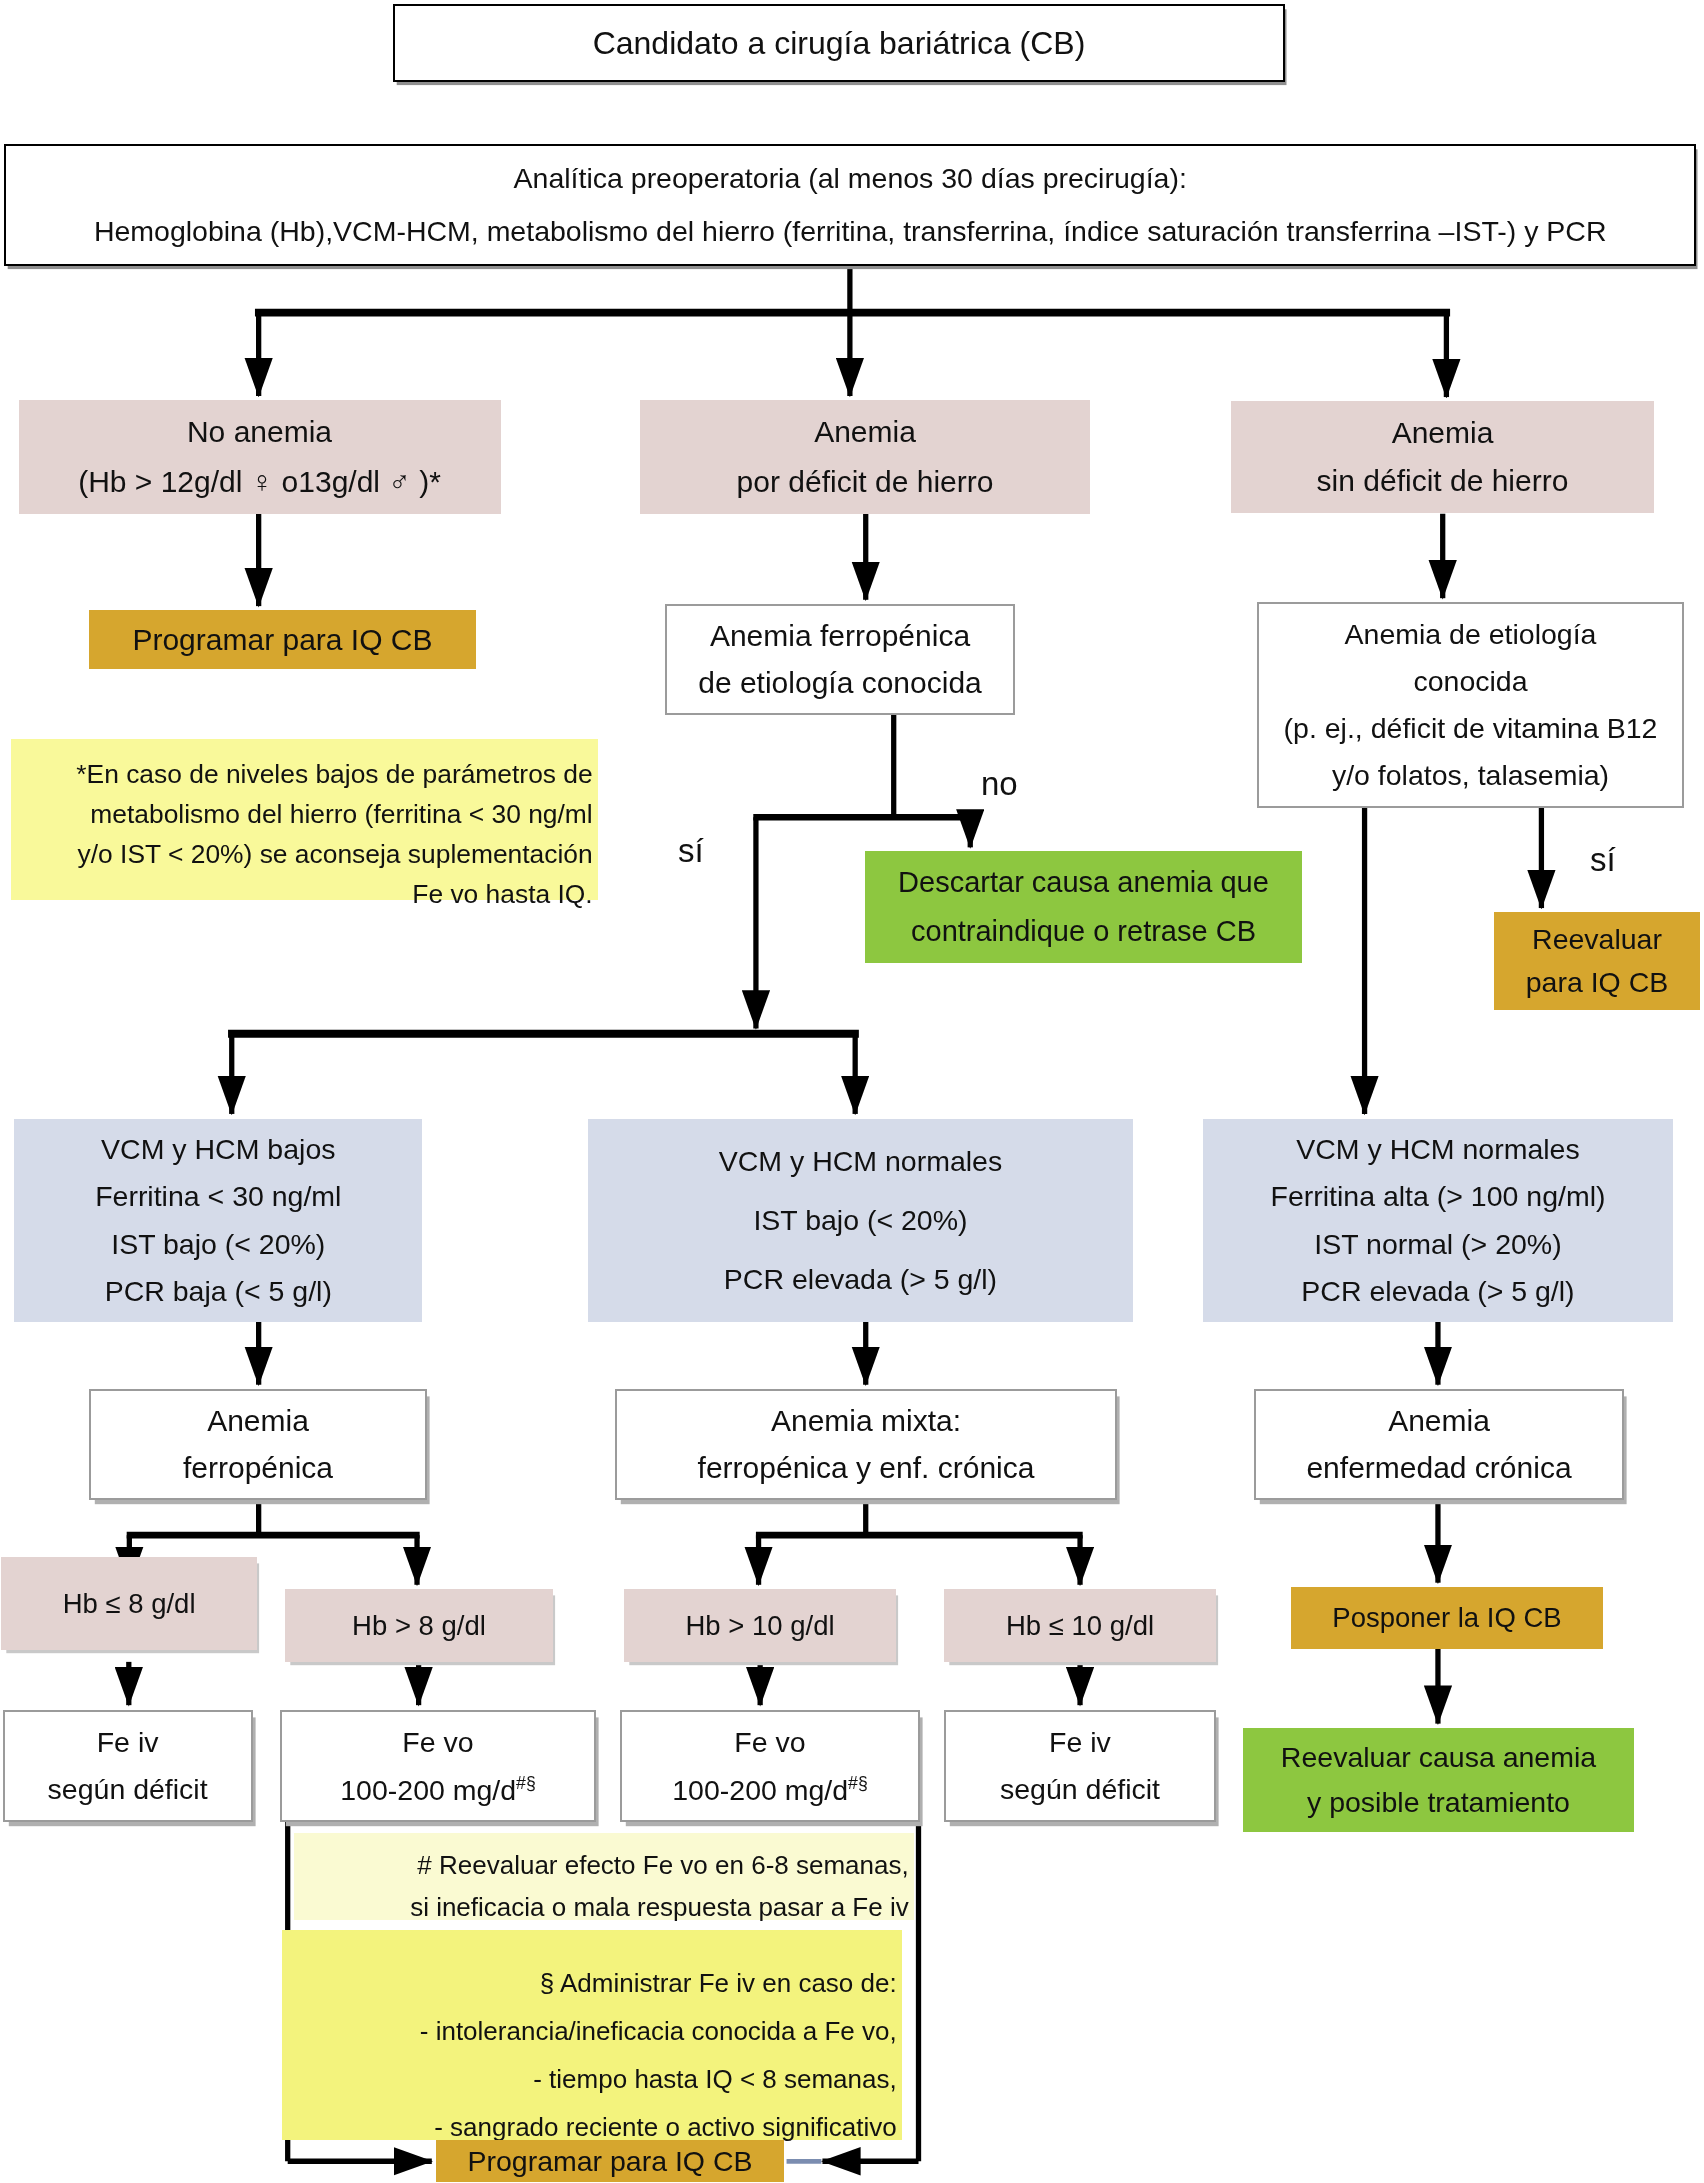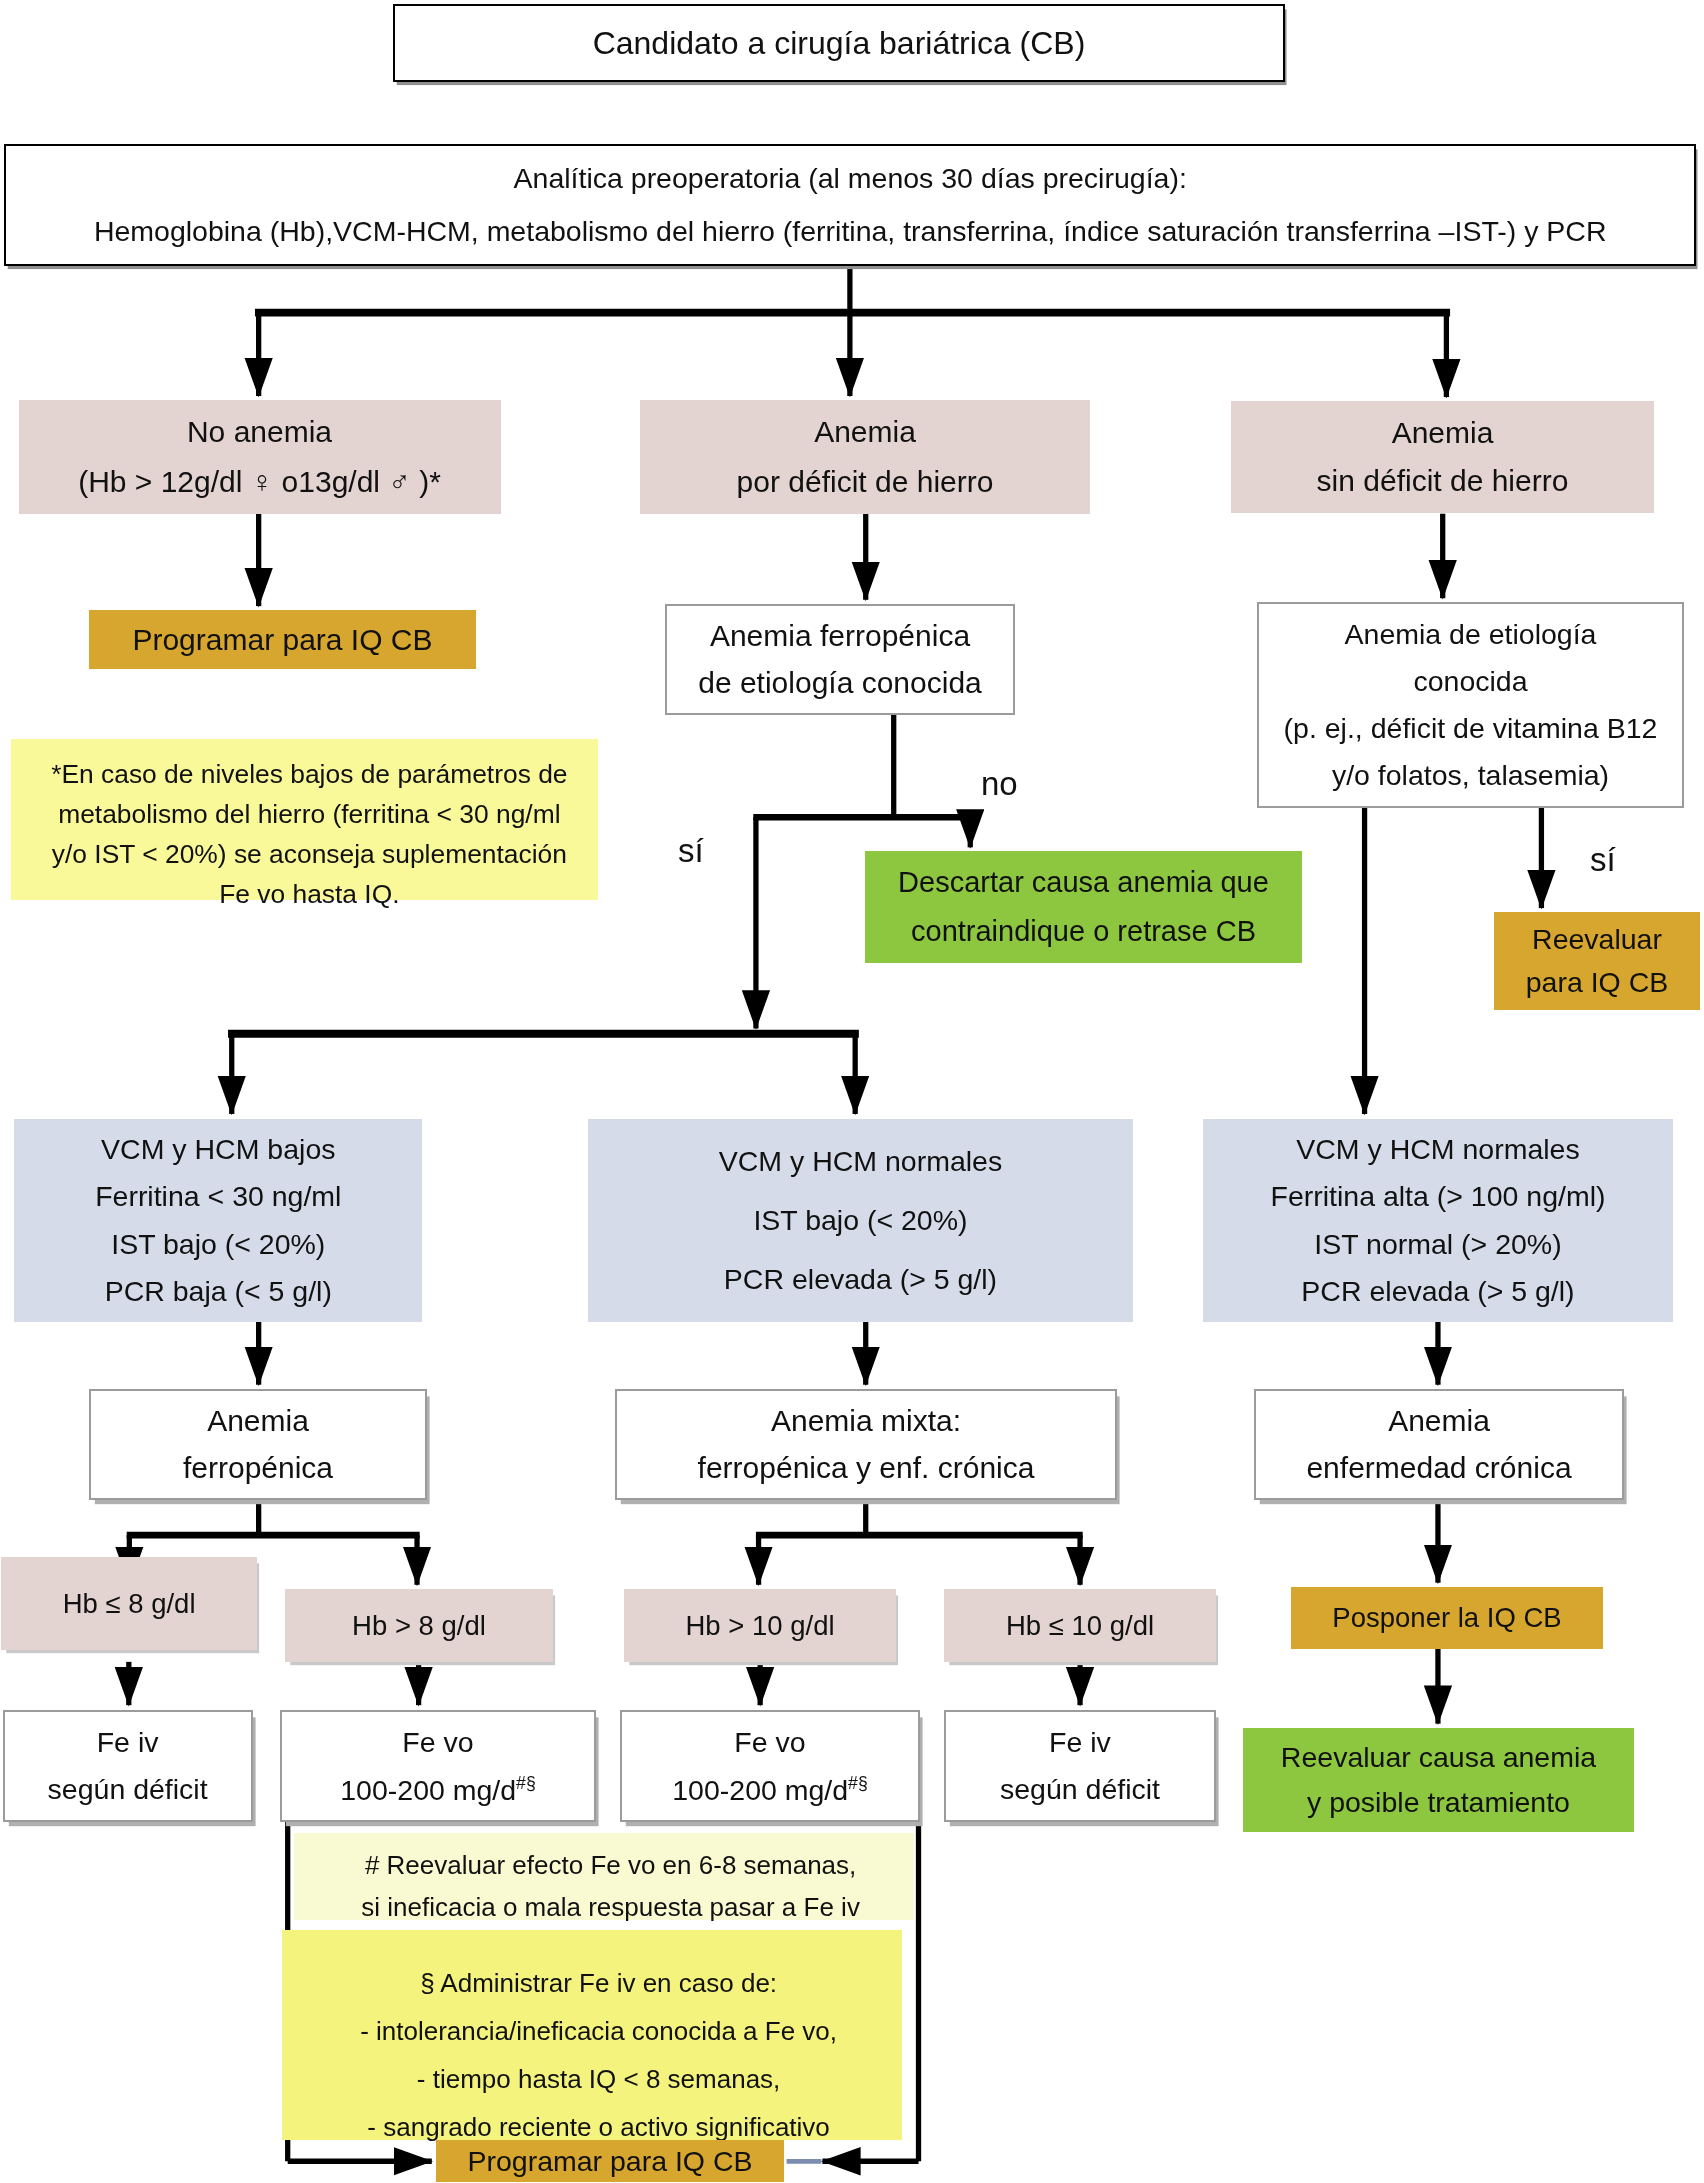--- a/index.html
+++ b/index.html
@@ -13,21 +13,21 @@
             box-shadow:2.6px 4.2px 0 -1.1px #8f8f8f;}
   .analytics{border:2.1px solid #000;background:#fff;font-size:28.5px;line-height:41px;
              box-shadow:2.6px 4.2px 0 -1.1px #8f8f8f;}
   .pink{background:#e3d3d1;font-size:30px;}
   .pinkshadow{box-shadow:3.7px 4.8px 0 -1.6px #c9c9c9;}
   .gold{background:#d6a62e;font-size:30px;}
   .green{background:#8dc740;font-size:29px;}
   .blue{background:#d5dbe9;font-size:28.5px;}
   .white{background:#fff;border:2.6px solid #9b9b9b;font-size:30px;}
   .dxshadow{box-shadow:4.2px 5.8px 0 -1.6px #b0b0b0;}
-  .note{position:absolute;background:#f9f99a;text-align:center;z-index:1;box-sizing:border-box;}
+  .note{position:absolute;background:#f9f99a;text-align:right;z-index:1;box-sizing:border-box;}
   .note1{font-size:26.4px;line-height:40px;padding:15px 5.3px 5.3px 15px;}
   .note2{background:#fafad2;font-size:26px;line-height:42px;padding:10.6px 5.3px 5.3px 18.5px;}
   .note3{background:#f3f37d;font-size:26px;line-height:48px;padding:29px 5.3px 5.3px 18.5px;}
   .lbl{position:absolute;font-size:33px;z-index:1;}
   sup{font-size:0.62em;}
 </style>
 </head>
 <body>
 
 <div id="canvas">

